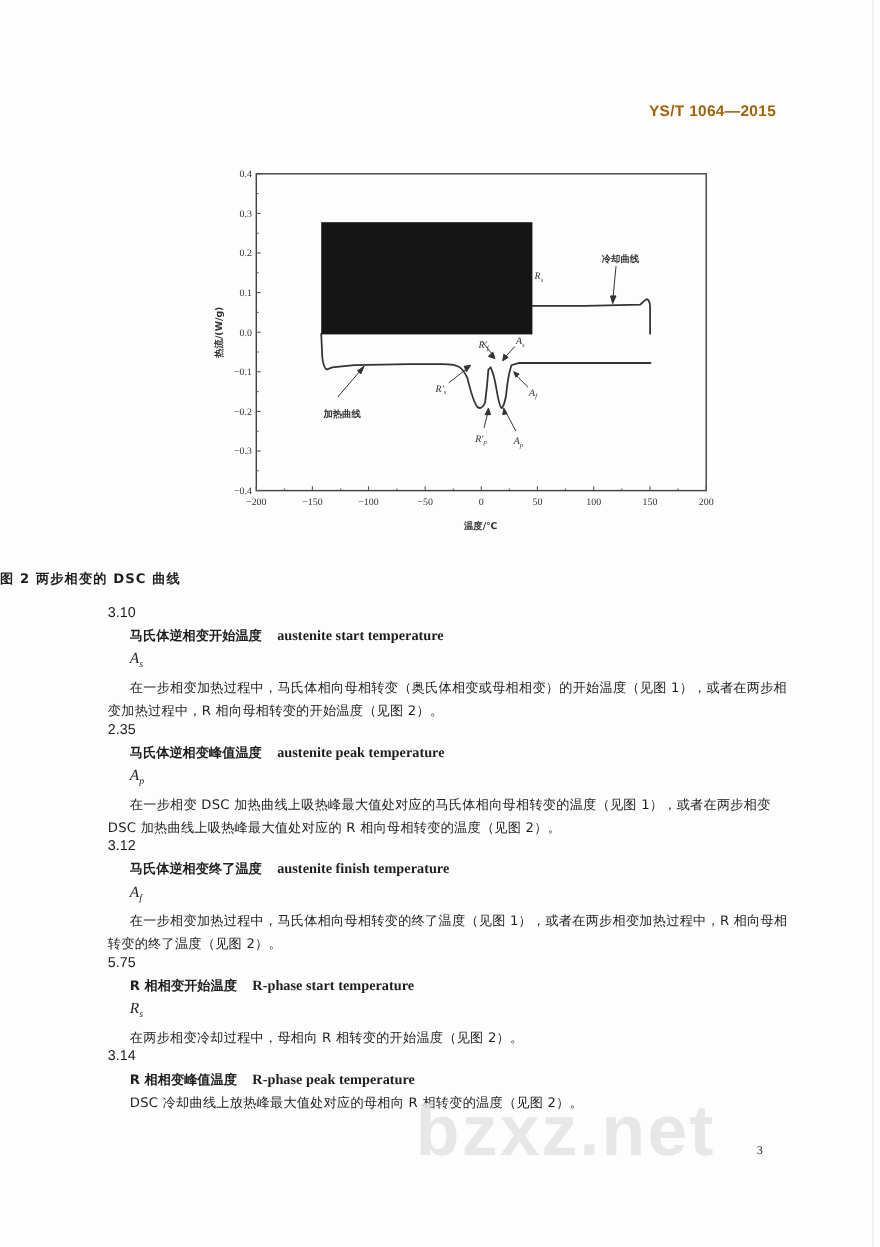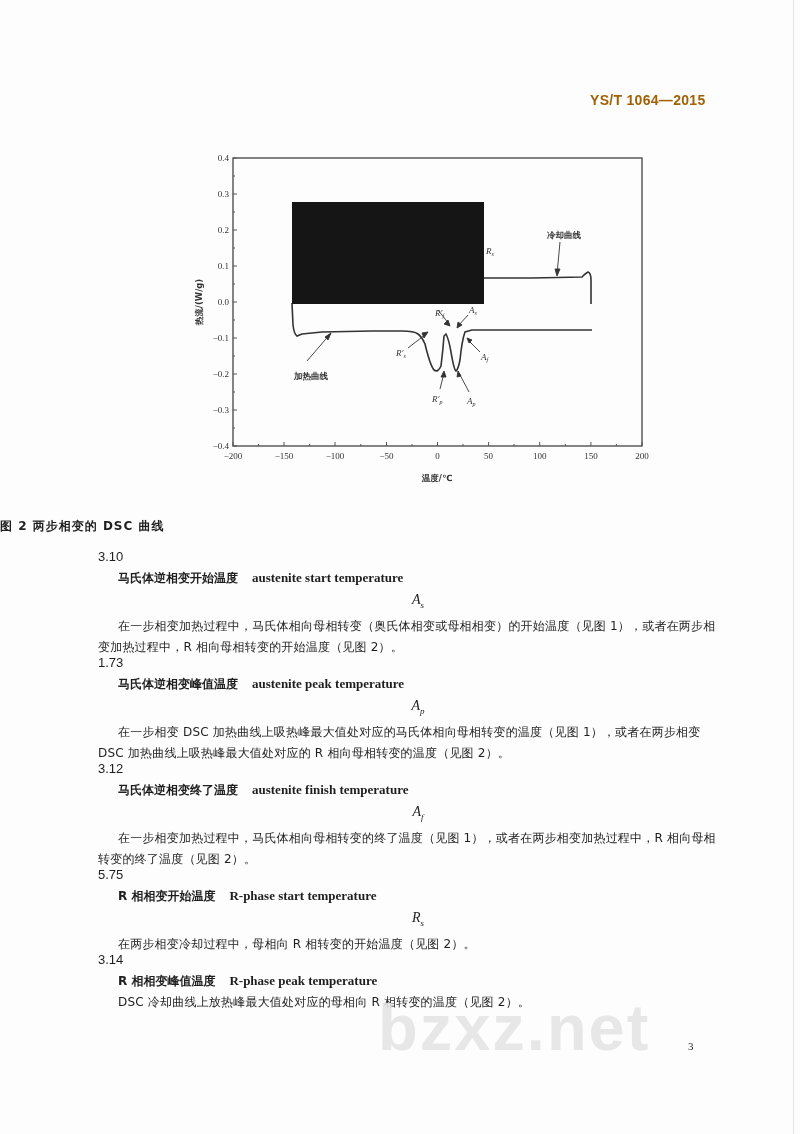--- a/index.html
+++ b/index.html
@@ -15,21 +15,21 @@
   .figure { position: absolute; left: 12px; top: 0; width: 800px; height: 540px; }
   svg text { font-family: "Liberation Serif", serif; }
   .caption {
     position: absolute; top: 518px; left: 0; width: 800px; text-align: left;
     font-family: "DejaVu Sans", sans-serif; font-weight: bold; font-size: 12px; letter-spacing: 1px;
   }
   .clause { position: absolute; left: 98px; width: 620px; font-size: 12.5px; line-height: 21px; }
   .clause .num { font-family: "Liberation Sans", sans-serif; font-size: 13px; margin-left: 0; }
   .clause .term { margin-left: 20px; font-family: "DejaVu Sans", sans-serif; font-weight: bold; font-size: 12px; }
   .clause .term .en { font-family: "Liberation Serif", serif; font-weight: bold; font-size: 13px; margin-left: 14px; }
-  .clause .sym { margin-left: 20px; font-family: "Liberation Serif", serif; font-style: italic; font-size: 14px; text-align: center; }
+  .clause .sym { margin-left: 20px; font-family: "Liberation Serif", serif; font-style: italic; font-size: 14px; }
   .clause .sym sub { font-size: 9px; }
   .clause .def { text-indent: 20px; font-family: "DejaVu Sans", sans-serif; font-size: 12px; letter-spacing: 0.2px; }
   .watermark {
     position: absolute; left: 378px; top: 990px; font-family: "Liberation Sans", sans-serif;
     font-weight: bold; font-size: 65px; color: #e4e4e4; letter-spacing: 2px; opacity: 0.85;
   }
   .page-num { position: absolute; left: 688px; top: 1040px; font-family: "Liberation Serif", serif; font-size: 11px; }
 </style>
 </head>
 <body>
@@ -155,21 +155,21 @@
 <div class="caption">图 2   两步相变的 DSC 曲线</div>
 
 <div class="clause" style="top:546px;">
   <div class="num">3.10</div>
   <div class="term"><span>马氏体逆相变开始温度</span><span class="en">austenite start temperature</span></div>
   <div class="sym"><span>A</span><sub>s</sub></div>
   <div class="def">在一步相变加热过程中，马氏体相向母相转变（奥氏体相变或母相相变）的开始温度（见图 1），或者在两步相变加热过程中，R 相向母相转变的开始温度（见图 2）。</div>
 </div>
 
 <div class="clause" style="top:652px;">
-  <div class="num">1.73</div>
+  <div class="num">2.35</div>
   <div class="term"><span>马氏体逆相变峰值温度</span><span class="en">austenite peak temperature</span></div>
   <div class="sym"><span>A</span><sub>p</sub></div>
   <div class="def">在一步相变 DSC 加热曲线上吸热峰最大值处对应的马氏体相向母相转变的温度（见图 1），或者在两步相变 DSC 加热曲线上吸热峰最大值处对应的 R 相向母相转变的温度（见图 2）。</div>
 </div>
 
 <div class="clause" style="top:758px;">
   <div class="num">3.12</div>
   <div class="term"><span>马氏体逆相变终了温度</span><span class="en">austenite finish temperature</span></div>
   <div class="sym"><span>A</span><sub>f</sub></div>
   <div class="def">在一步相变加热过程中，马氏体相向母相转变的终了温度（见图 1），或者在两步相变加热过程中，R 相向母相转变的终了温度（见图 2）。</div>

